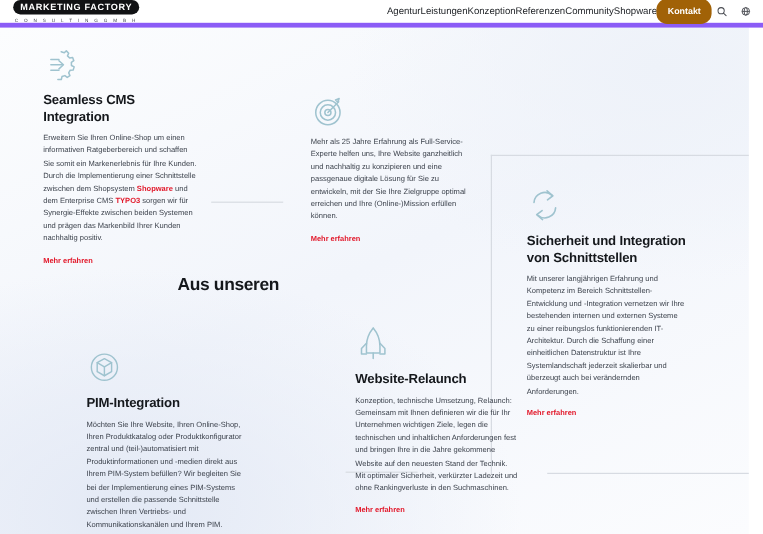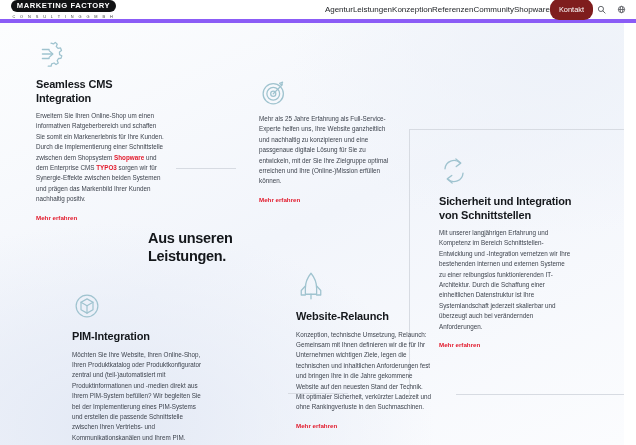--- a/index.html
+++ b/index.html
@@ -60,25 +60,26 @@
   }
   .nav-link {
     font-size: 8px;
     color: #1d2024;
     white-space: nowrap;
     cursor: pointer;
   }
   .nav-cta {
     font-size: 7.4px;
     color: #ffffff;
-    background: #7f1d1d;
+    background: #a16207;
     border-radius: 9px;
     padding: 6px 9px;
     white-space: nowrap;
     cursor: pointer;
+    font-weight: bold;
   }
   .nav-icons { display: flex; align-items: center; gap: 11px; margin-left: 4px; }
   .nav-icon { width: 9px; height: 9px; color: #4a4d53; cursor: pointer; display:block; }
 
   
   .canvas {
     position: absolute;
     top: 23px; left: 0;
     width: 624px;
     height: 422px;
@@ -231,16 +232,15 @@
       <path d="M27.5 20 L33 26 v6 h-5.5"></path>
       <path d="M20 31 v6"></path>
     </svg>
     <div class="card-title">Website-Relaunch</div>
     <div class="card-body">Konzeption, technische Umsetzung, Relaunch: Gemeinsam mit Ihnen definieren wir die für Ihr Unternehmen wichtigen Ziele, legen die technischen und inhaltlichen Anforderungen fest und bringen Ihre in die Jahre gekommene Website auf den neuesten Stand der Technik. Mit optimaler Sicherheit, verkürzter Ladezeit und ohne Rankingverluste in den Suchmaschinen.</div>
     <span class="more-link">Mehr erfahren</span>
   </div>
 
   <div class="section-heading" style="left:148px; top:206px; width:130px;">
     <div>Aus unseren</div>
-    <div>Leistungen.</div>
   </div>
 
 </div>
 
 </body></html>

